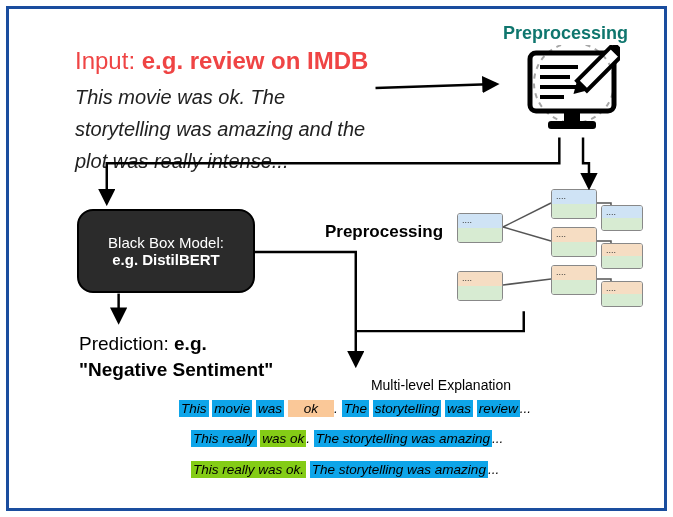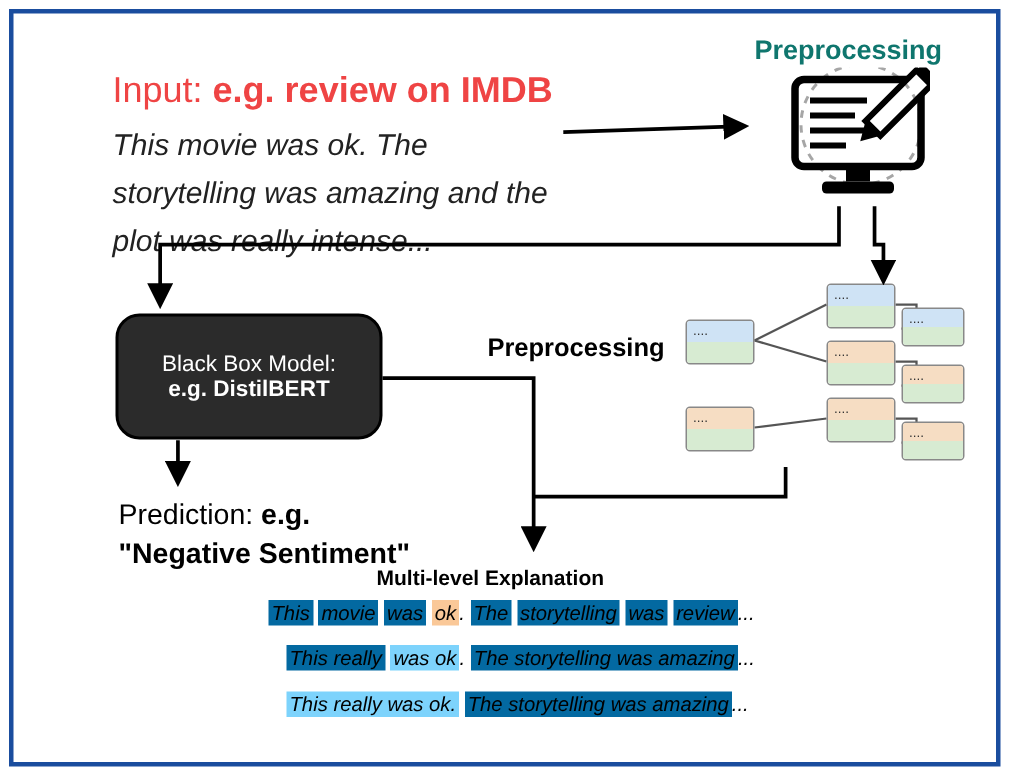--- a/index.html
+++ b/index.html
@@ -101,40 +101,40 @@
     top: 322px; left: 70px;
     font-size: 19px;
     line-height: 1.35;
   }
   .prediction-block .bold { font-weight: bold; }
 
   .multilevel-title {
     position: absolute;
     top: 368px; left: 242px;
     width: 260px;
-    text-align: left;
-    font-weight: bold;
+    text-align: right;
+    font-weight: normal;
     font-size: 14px;
   }
   .explanations {
     position: absolute;
     top: 390px; left: 170px;
     width: 380px;
     font-style: italic;
     font-size: 13.5px;
     line-height: 1.5;
   }
   .explanations .row { margin-bottom: 10px; white-space: nowrap; }
   .explanations .row:nth-child(2),
   .explanations .row:nth-child(3) {
     padding-left: 12px;
   }
-  .hl-blue   { background: #0369a1; padding: 1px 2px; }
-  .hl-orange { background: #fac898; padding: 1px 2px; }
-  .hl-red    { background: #7dd3fc; padding: 1px 2px; }
+  .hl-blue   { background: #0ea5e9; padding: 1px 2px; }
+  .hl-orange { background: #fac898; padding: 1px 16px; }
+  .hl-red    { background: #84cc16; padding: 1px 2px; }
   .hl-underline { text-decoration-color: #6b6b6b; }
 
   svg.arrows {
     position: absolute;
     top: 0; left: 0;
     width: 100%; height: 100%;
     pointer-events: none;
   }
 </style>
 </head>

